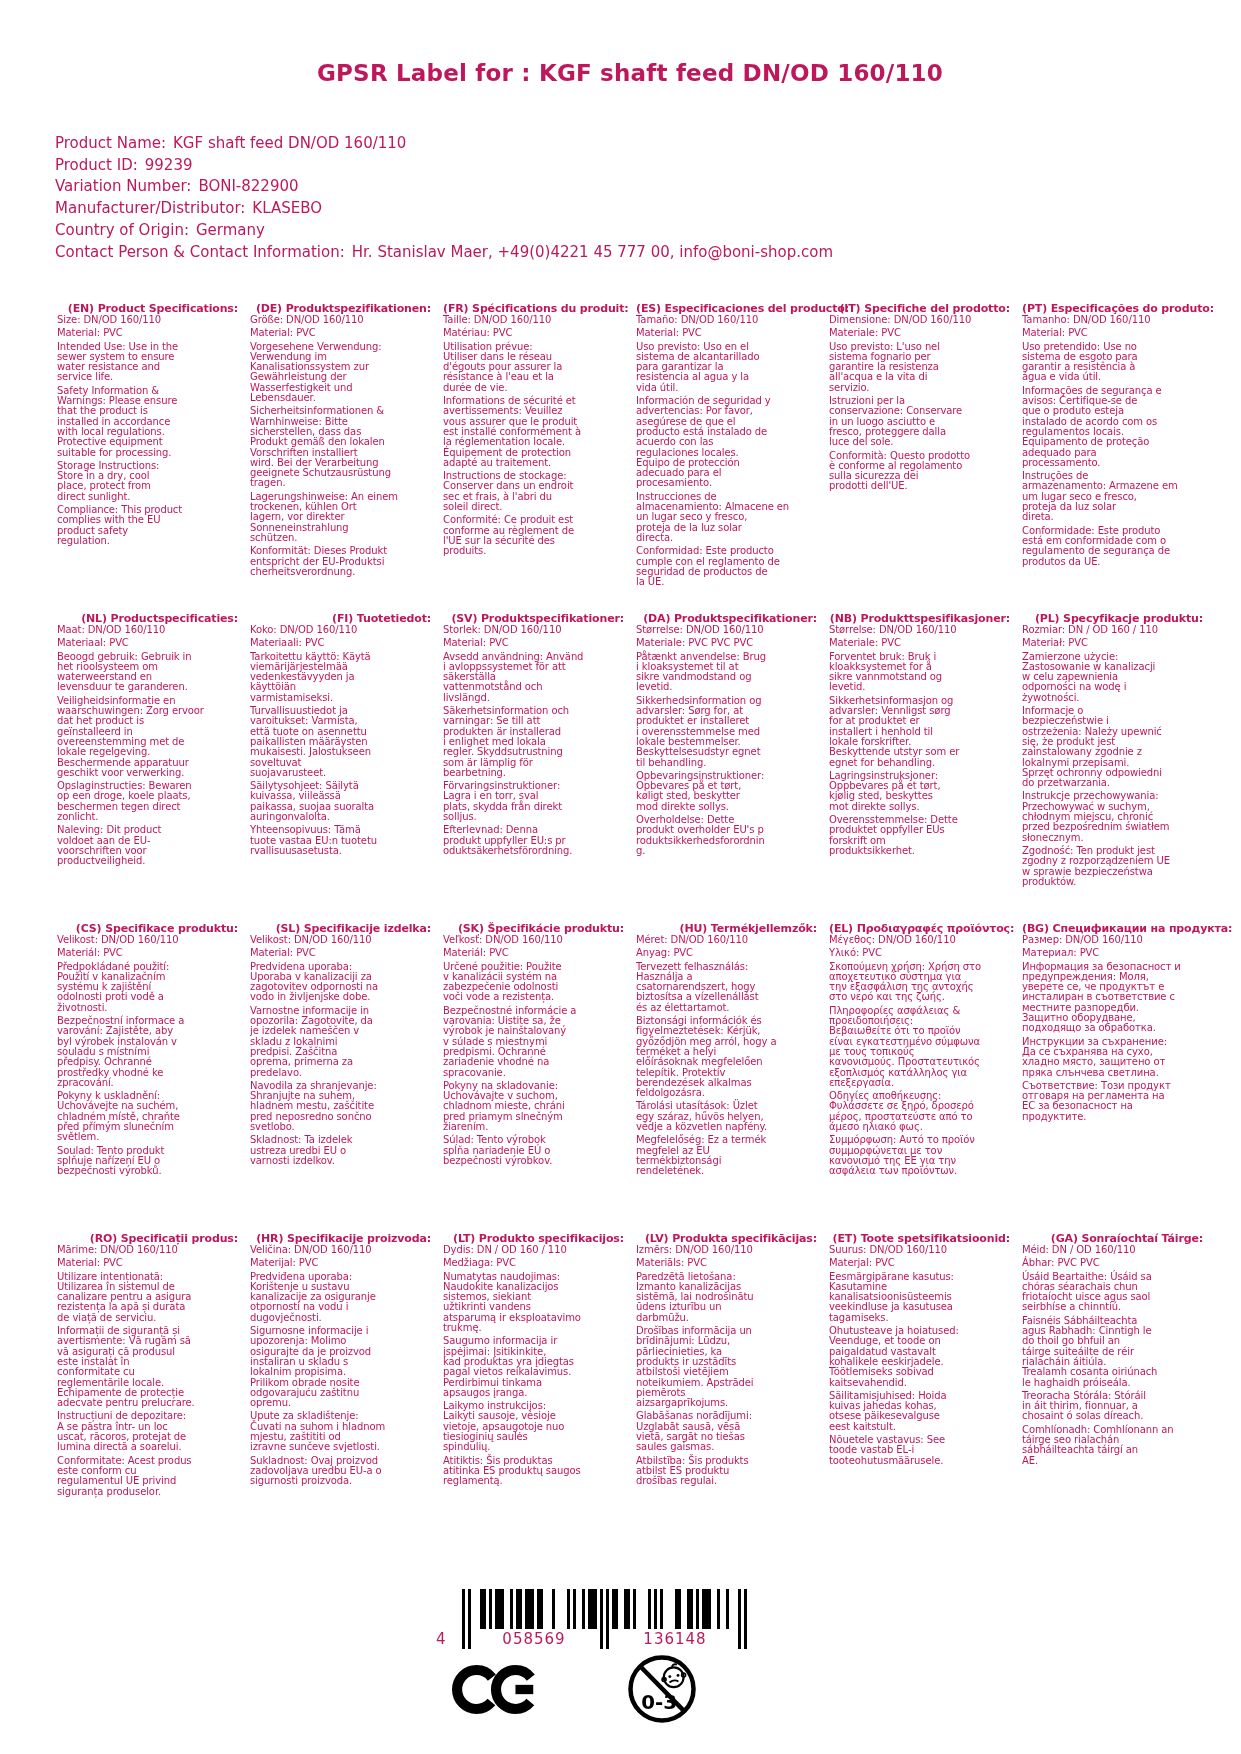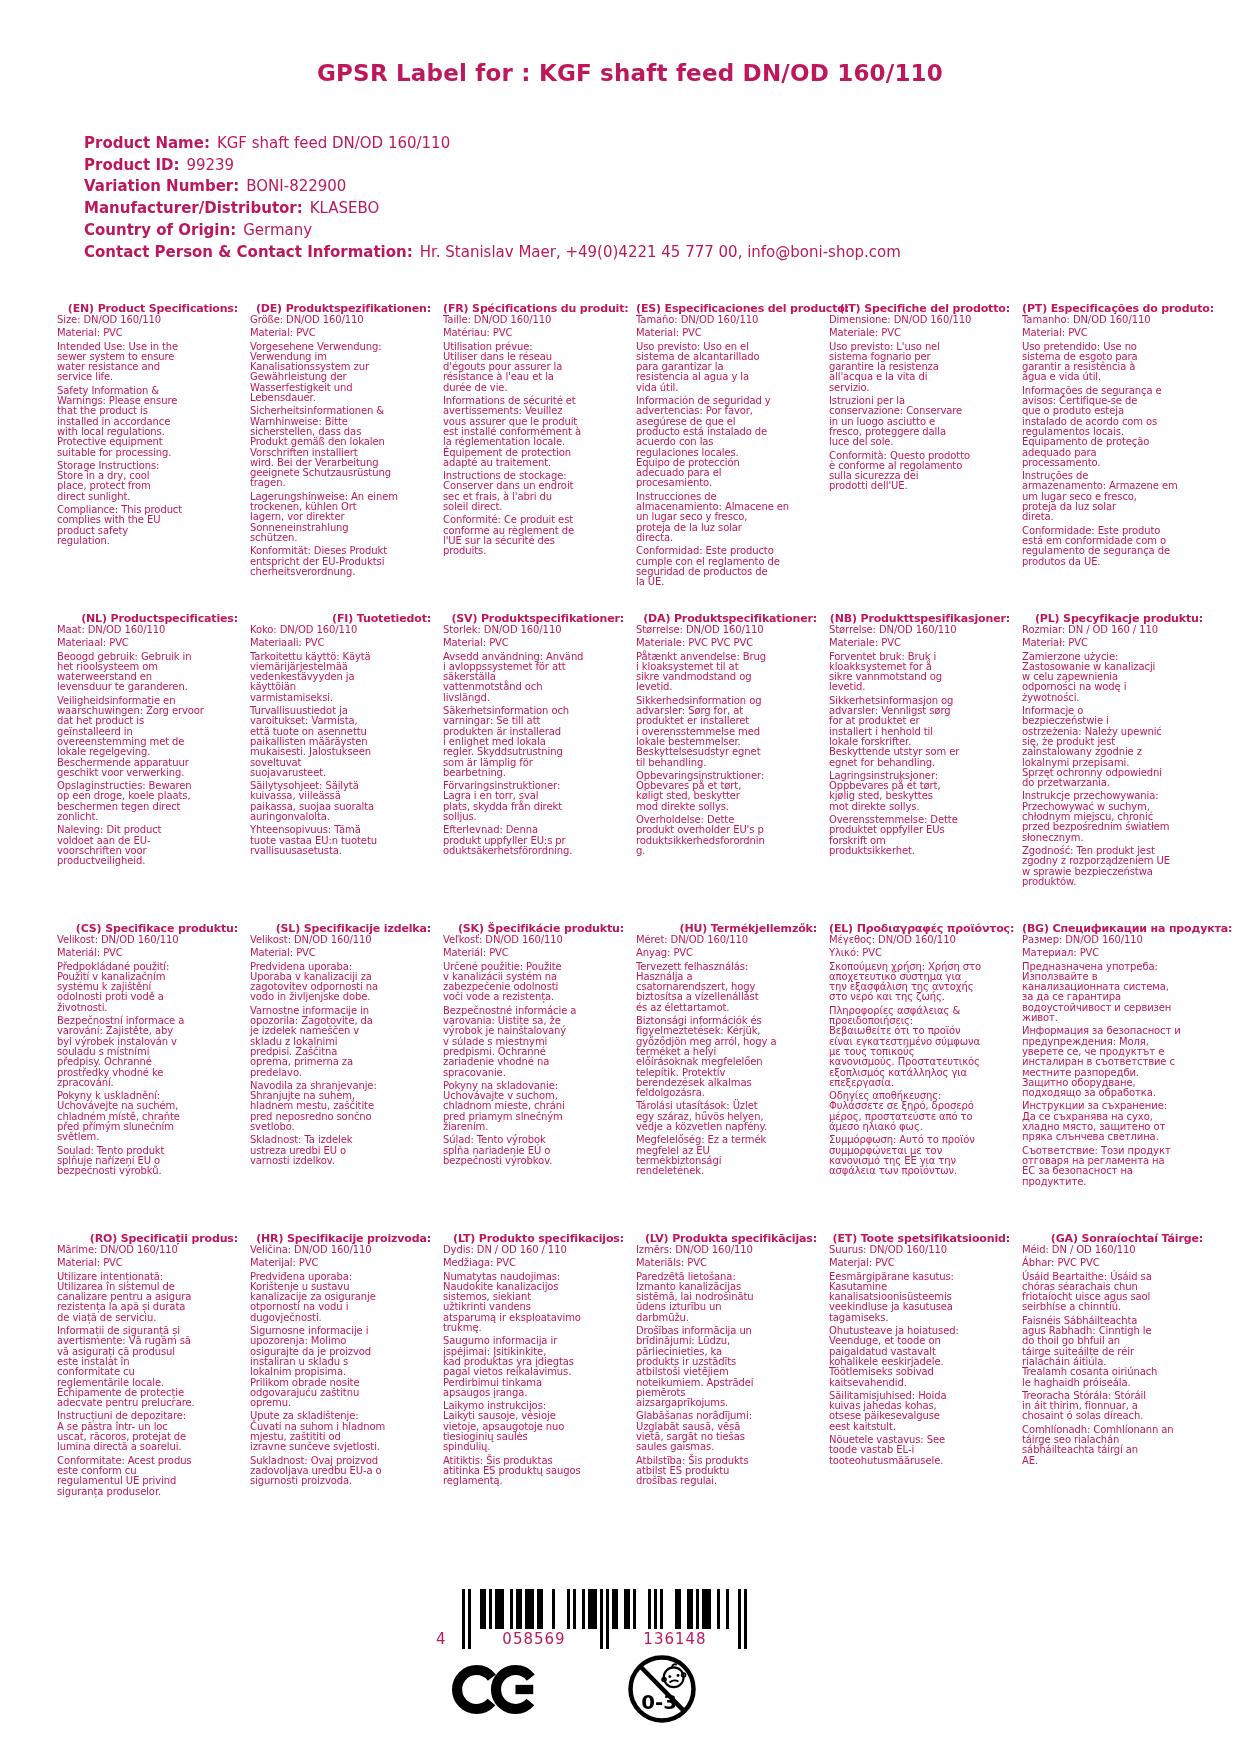--- a/index.html
+++ b/index.html
@@ -5,21 +5,21 @@
   html,body { margin:0; padding:0; background:#ffffff; }
   .page {
     position:relative; width:1241px; height:1754px; background:#ffffff;
     font-family:"DejaVu Sans", sans-serif; color:#be185d; overflow:hidden;padding-left:19px;
   }
   .title {
     position:absolute; top:60px; left:0; width:100%;
     text-align:center; font-size:23px; font-weight:bold; letter-spacing:0.2px;
   }
   .info { position:absolute; left:55px; top:133px; font-size:15px; line-height:21.7px; }
-  .info-row .lbl { font-weight:bold;margin-left:29px; }
+  .info-row .lbl { font-weight:normal; }
   .info-row .val { margin-left:7px; }
   .grid {
     position:absolute; left:57px; top:303px;
     display:grid; grid-template-columns:repeat(6,181px); column-gap:12px; grid-auto-rows:310px;
   }
   .cell { overflow:visible; }
   .cell-header {
     font-weight:bold; font-size:11px; line-height:11px;
     white-space:nowrap; letter-spacing:-0.15px;text-align:right;
   }
@@ -474,26 +474,20 @@
 άμεσο ηλιακό φως.</p>
         <p>Συμμόρφωση: Αυτό το προϊόν
 συμμορφώνεται με τον
 κανονισμό της ΕΕ για την
 ασφάλεια των προϊόντων.</p>
       </div>
       <div class="cell">
         <div class="cell-header">(BG) Спецификации на продукта:</div>
         <p>Размер: DN/OD 160/110</p>
         <p>Материал: PVC</p>
-        <p>Предназначена употреба:
-Използвайте в
-канализационната система,
-за да се гарантира
-водоустойчивост и сервизен
-живот.</p>
         <p>Информация за безопасност и
 предупреждения: Моля,
 уверете се, че продуктът е
 инсталиран в съответствие с
 местните разпоредби.
 Защитно оборудване,
 подходящо за обработка.</p>
         <p>Инструкции за съхранение:
 Да се съхранява на сухо,
 хладно място, защитено от

